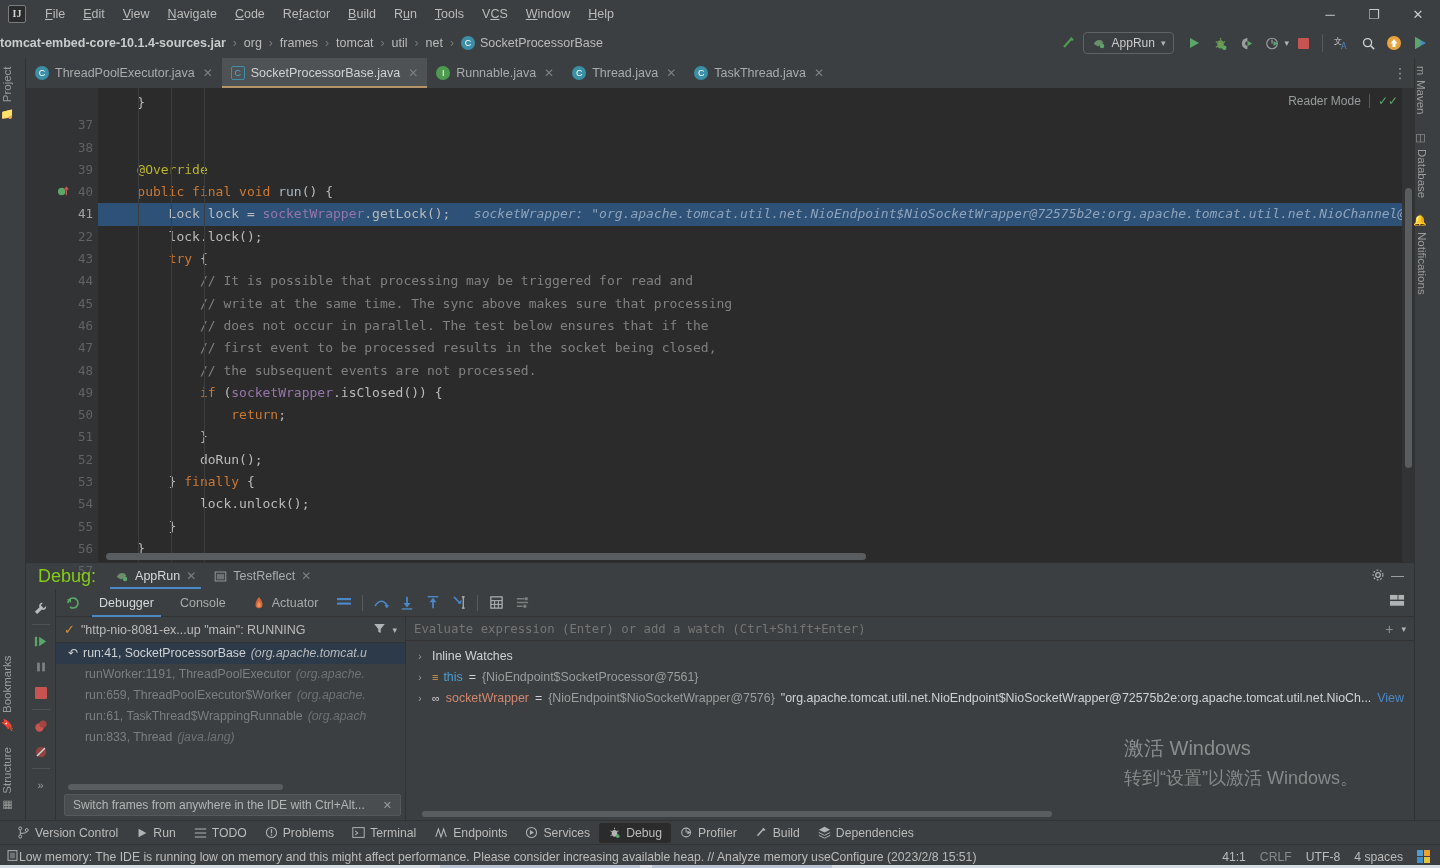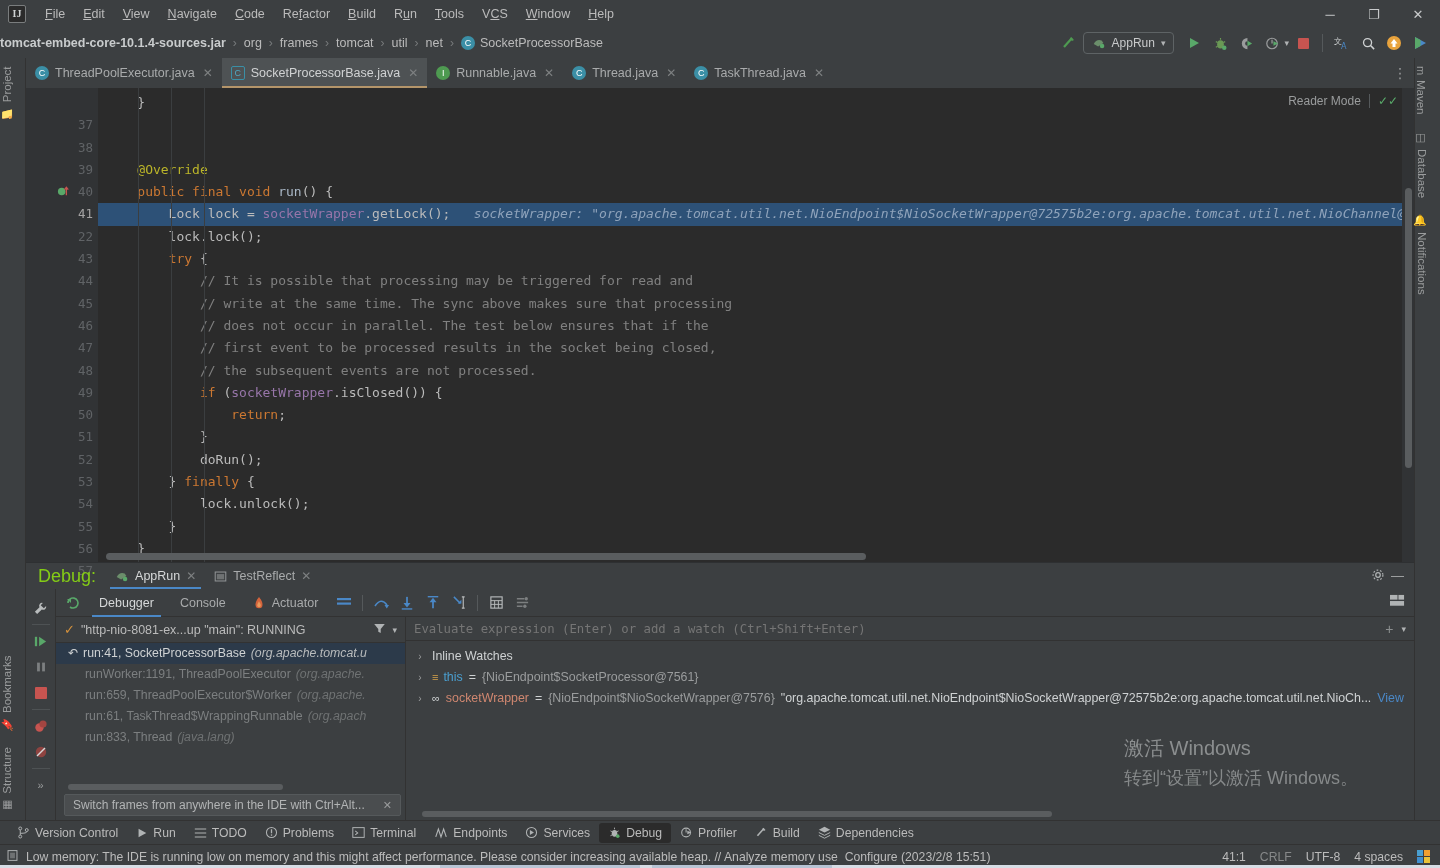--- a/index.html
+++ b/index.html
@@ -240,21 +240,21 @@
     padding-left:8px; gap:0; border-top:1px solid #323232;
   }
   .twb { display:flex; align-items:center; gap:5px; padding:0 9px; height:20px; font-size:12.2px; color:#bbbbbb; border-radius:3px;}
   .twb.active { background:#2b2b2b; }
 
   
   .statusbar {
     height:24px; flex:0 0 24px; background:#3c3f41; display:flex; align-items:center;
     padding:0 6px; gap:8px; font-size:12.2px; color:#bbbbbb; border-top:1px solid #323232;
   }
-  .sb-left { display:flex; align-items:center; gap:7px; }
+  .sb-left { display:flex; align-items:center; gap:0; }
   .sb-right { margin-left:auto; display:flex; align-items:center; gap:14px; padding-right:4px; }
   .sb-dim { color:#87898a; }
   .winflag { display:inline-grid; grid-template-columns:6px 6px; grid-template-rows:6px 6px; gap:1px; }
   .winflag i { display:block; }
 
   .taskbar-peek { position:absolute; left:0; right:0; bottom:0; height:3px; background:#d7dde5; }
   .tb-marker { position:absolute; bottom:0; height:3px; background:#b8c4d4; }
 </style>
 </head>
 <body>

